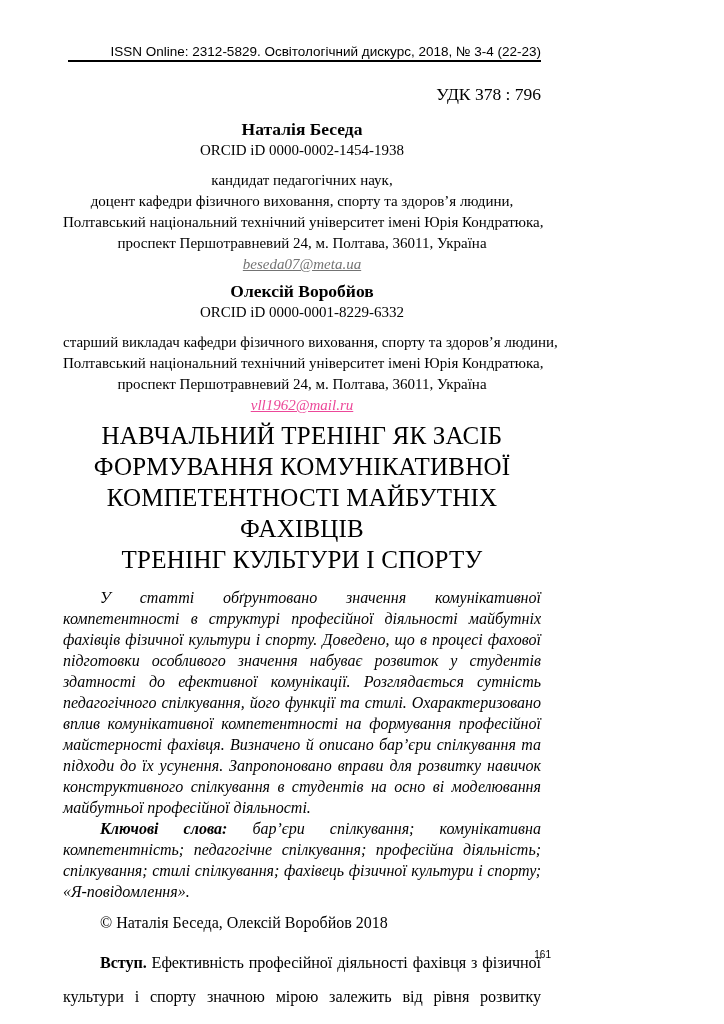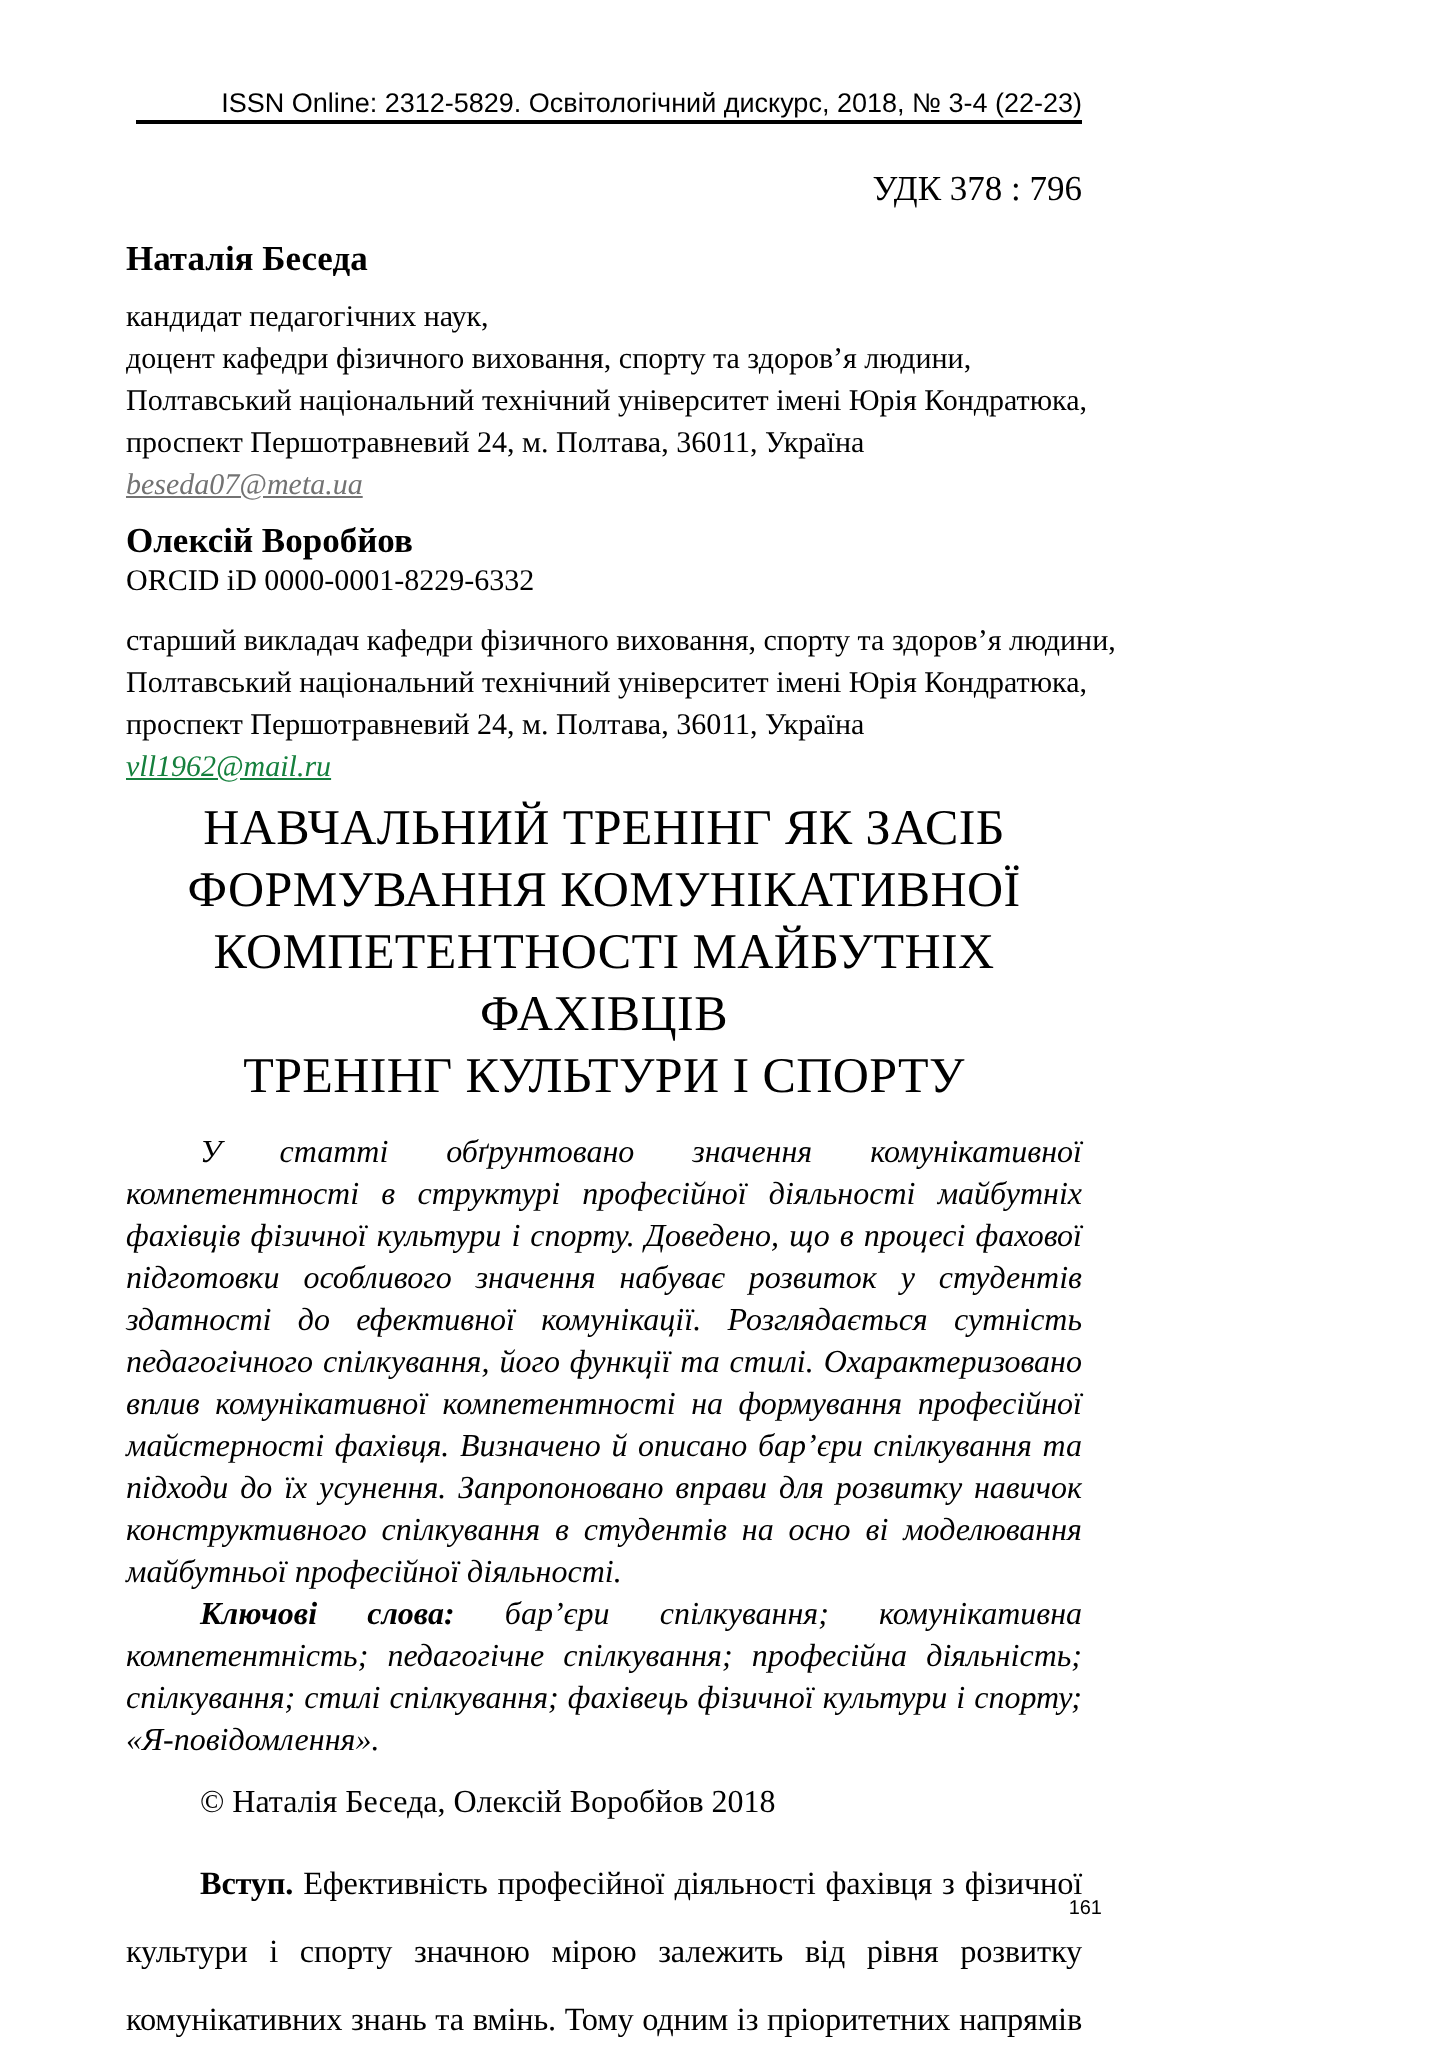--- a/index.html
+++ b/index.html
@@ -27,21 +27,21 @@
     white-space: nowrap;
   }
 
   .udc {
     margin-top: 21px;
     text-align: right;
     font-size: 17.5px;
     line-height: 22px;
   }
 
-  .author { text-align: left; }
+  .author { text-align: center; }
   .author-name {
     margin-top: 13px;
     font-size: 17.5px;
     font-weight: bold;
     line-height: 22px;
   }
   .author.second .author-name { margin-top: 5px; }
   .author-orcid { font-size: 15px; line-height: 21px; }
   .affiliation { margin-top: 9px; font-size: 15px; line-height: 21px; }
   .aff-line { white-space: nowrap; }
@@ -105,41 +105,42 @@
   <div class="content">
 
     <div class="issn-line">
       <span>ISSN Online: 2312-5829. Освітологічний дискурс, 2018, № 3-4 (22-23)</span>
     </div>
 
     <div class="udc">УДК 378 : 796</div>
 
     <section class="author first">
       <div class="author-name">Наталія Беседа</div>
+      <div class="author-orcid">ORCID iD 0000-0002-1454-1938</div>
       <div class="affiliation">
         <div class="aff-line">кандидат педагогічних наук,</div>
         <div class="aff-line">доцент кафедри фізичного виховання, спорту та здоров’я людини,</div>
         <div class="aff-line">Полтавський національний технічний університет імені Юрія Кондратюка,</div>
         <div class="aff-line">проспект Першотравневий 24, м. Полтава, 36011, Україна</div>
       </div>
       <div class="email-line">
         <a class="email" href="#" style="color: #737373; font-style: italic;">beseda07@meta.ua</a>
       </div>
     </section>
 
     <section class="author second">
       <div class="author-name">Олексій Воробйов</div>
       <div class="author-orcid">ORCID iD 0000-0001-8229-6332</div>
       <div class="affiliation">
         <div class="aff-line">старший викладач кафедри фізичного виховання, спорту та здоров’я людини,</div>
         <div class="aff-line">Полтавський національний технічний університет імені Юрія Кондратюка,</div>
         <div class="aff-line">проспект Першотравневий 24, м. Полтава, 36011, Україна</div>
       </div>
       <div class="email-line">
-        <a class="email" href="#" style="color: #15803d; text-decoration: underline;">vll1962@mail.ru</a>
+        <a class="email" href="#" style="color: #ec4899; text-decoration: underline;">vll1962@mail.ru</a>
       </div>
     </section>
 
     <h1 class="title">
       <div class="title-line">НАВЧАЛЬНИЙ ТРЕНІНГ ЯК ЗАСІБ</div>
       <div class="title-line">ФОРМУВАННЯ КОМУНІКАТИВНОЇ</div>
       <div class="title-line">КОМПЕТЕНТНОСТІ МАЙБУТНІХ ФАХІВЦІВ</div>
       <div class="title-line">ТРЕНІНГ КУЛЬТУРИ І СПОРТУ</div>
     </h1>
 

